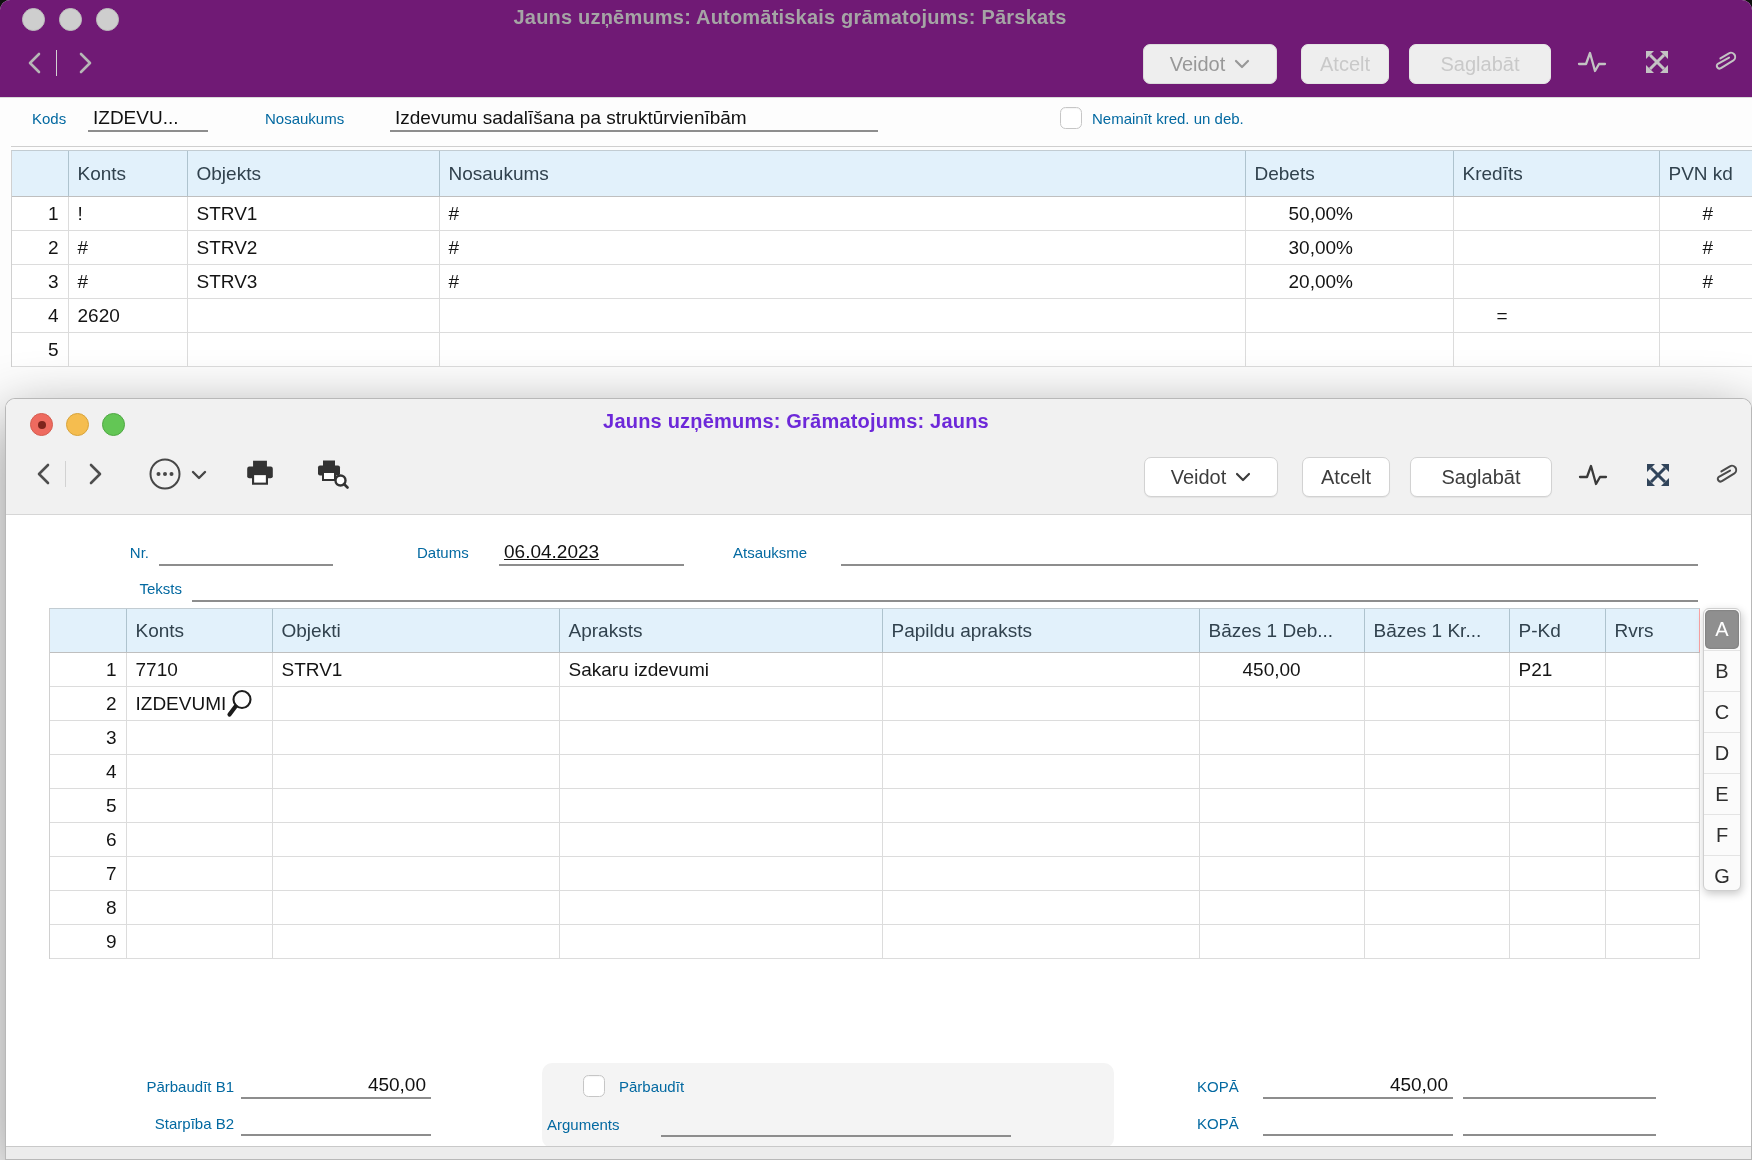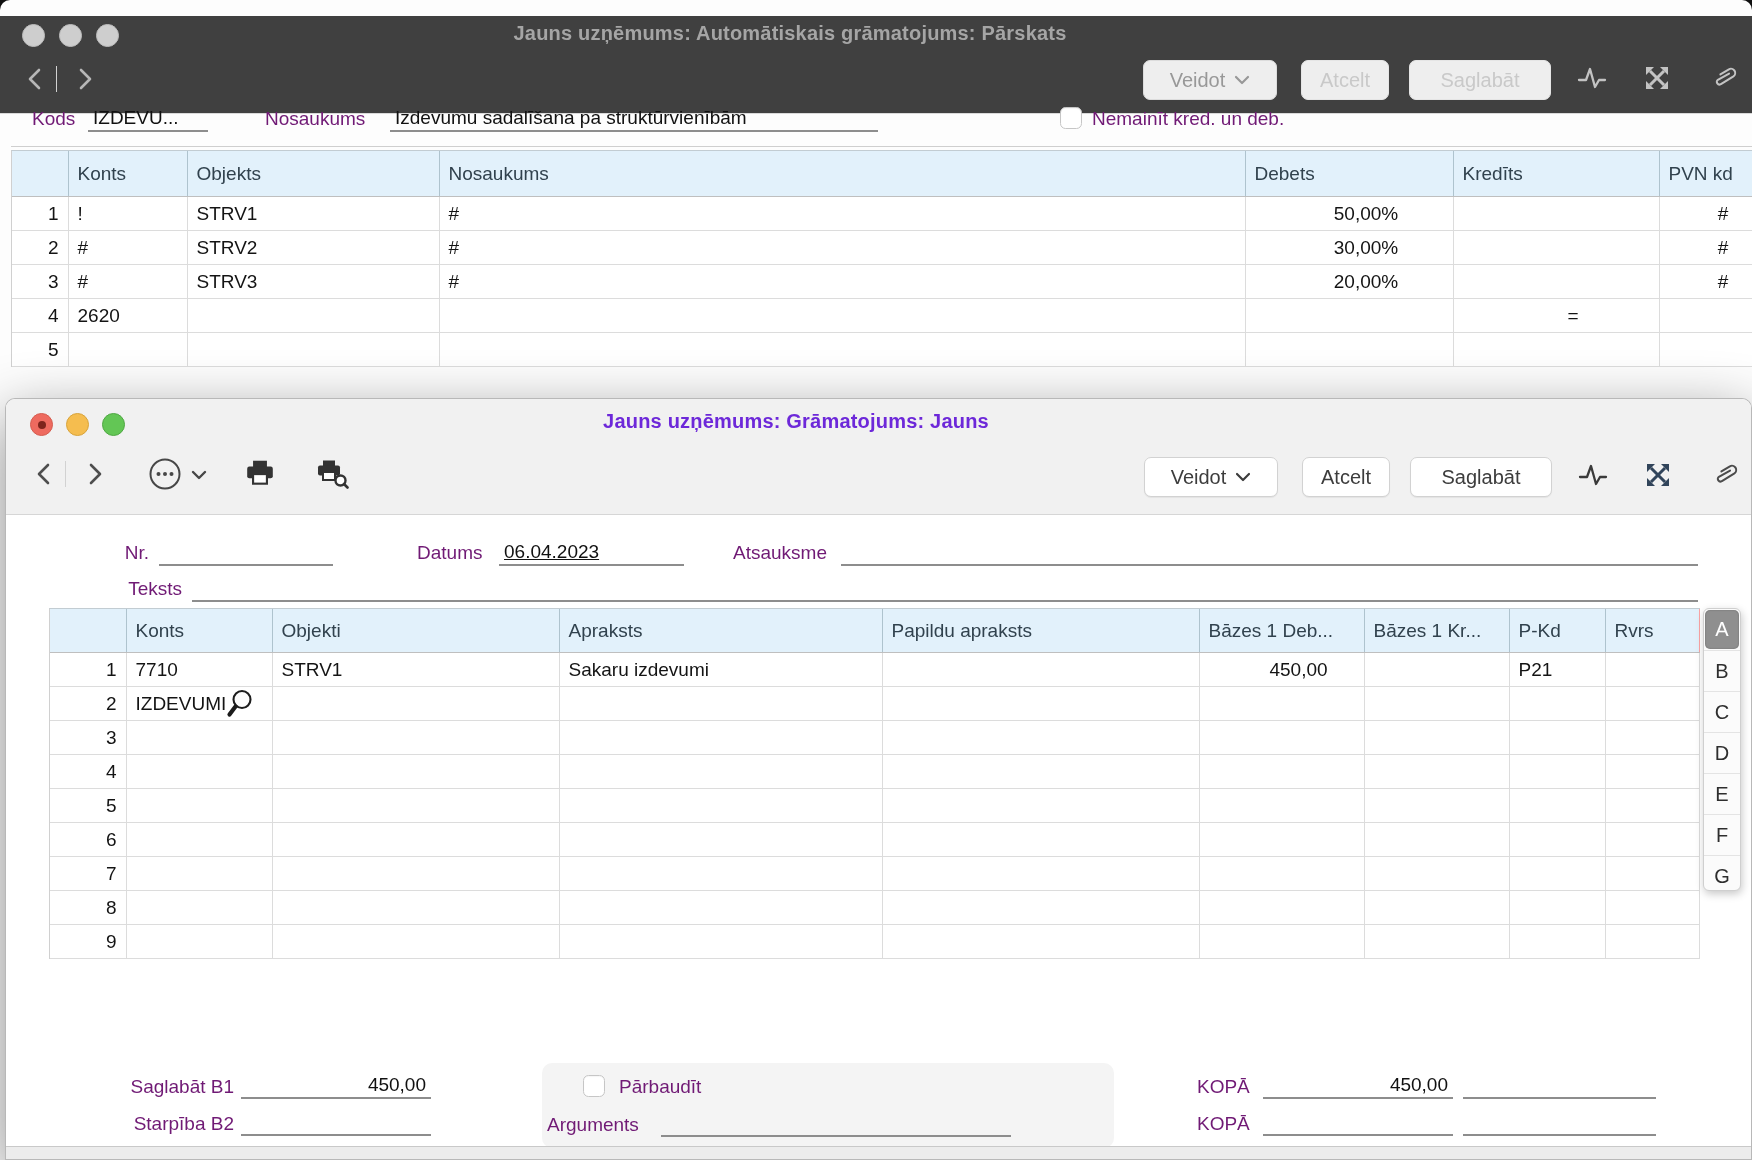--- a/index.html
+++ b/index.html
@@ -4,21 +4,21 @@
 <style>
   html,body{margin:0;padding:0;background:#101010;}
   .screen{position:relative;width:1752px;height:1160px;overflow:hidden;
     font-family:"Liberation Sans",sans-serif;color:#1a1a1a;}
   .abs{position:absolute;}
 
   
   .win-back{position:absolute;left:0;top:0;width:1752px;height:1160px;
     background:#fdfdfd;border-radius:10px 10px 0 0;overflow:hidden;}
   .chrome-back{position:absolute;left:0;top:0;right:0;height:97px;
-    background:#404040;border-bottom:1px solid #d9d9d9;margin-top:16px;}
+    background:#701a75;border-bottom:1px solid #d9d9d9;}
   .win-front{position:absolute;left:5px;top:398px;width:1747px;height:762px;
     background:#ffffff;border-radius:10px 10px 0 0;overflow:hidden;
     border:1px solid rgba(0,0,0,.28);box-shadow:0 18px 60px rgba(0,0,0,.45);box-sizing:border-box;}
   .chrome-front{position:absolute;left:0;top:0;right:0;height:115px;
     background:#f1f1f1;border-bottom:1px solid #d6d6d6;}
 
   
   .tl{position:absolute;width:23px;height:23px;border-radius:50%;box-sizing:border-box;}
   .tl.gray{background:#cecece;border:1px solid #bdbdbd;}
   .tl.red{background:var(--traffic-red,#ee6a5f);border:1px solid #d55d50;}
@@ -40,21 +40,21 @@
     box-shadow:0 1px 1px rgba(0,0,0,.06);}
   .btn.back-on{background:#eeeeee;border:1px solid #dcdcdc;color:#989898;}
   .btn.back-off{background:#eeeeee;border:1px solid #e5e5e5;color:#c9c9c9;}
 
   .ic{display:block;}
   .ic .f{fill:currentColor;stroke:none;}
   .ic .s{fill:none;stroke:currentColor;}
   .vsep{position:absolute;width:1px;background:#d2d2d2;}
 
   
-  .lbl{position:absolute;height:26px;line-height:26px;font-size:19px;color:#701a75;white-space:nowrap;}
+  .lbl{position:absolute;height:26px;line-height:26px;font-size:15px;color:#0369a1;white-space:nowrap;}
   .lbl.r{text-align:right;}
   .fl{position:absolute;height:28px;line-height:27px;font-size:19px;
     border-bottom:2px solid var(--underline,#8d8d8d);box-sizing:border-box;
     white-space:nowrap;color:#111;}
   .fl.right{text-align:right;padding-right:5px;}
   .fl.pad{padding-left:5px;}
 
   .cb{position:absolute;width:22px;height:22px;border-radius:5.5px;
     border:1.5px solid #c6c6c6;background:#fff;box-sizing:border-box;
     box-shadow:inset 0 1px 1px rgba(0,0,0,.04);}
@@ -62,21 +62,21 @@
   
   table.grid{border-collapse:collapse;table-layout:fixed;background:#fca5a5;
     font-size:19px;color:#141414;}
   table.grid th{background:var(--header-bg,#e2f1fb);color:#31424e;font-weight:400;
     text-align:left;padding:0 9px;border-right:1px solid #aec3ce;
     border-bottom:1px solid #bfbfbf;overflow:hidden;white-space:nowrap;}
   table.grid th:last-child{border-right:none;}
   table.grid td{border-right:1px solid #dcdcdc;border-bottom:1px solid #dcdcdc;
     padding:0 9px;overflow:hidden;white-space:nowrap;background:#fff;}
   table.grid td.num{text-align:right;}
-  table.grid td.ra{text-align:center;padding-left:43px;}
+  table.grid td.ra{text-align:left;padding-left:43px;}
   .grid-back th{height:45px;}
   .grid-back tbody tr{height:34px;}
   .grid-front th{height:43px;}
   .grid-front tbody tr{height:34px;}
   .tbl-wrap{position:absolute;border-top:1px solid #c2ccd2;border-left:1px solid #d0d0d0;}
 
   
   .tabstrip{position:absolute;width:38px;background:#fbfbfb;border:1px solid #cfcfcf;
     border-radius:6px;box-shadow:1px 3px 8px rgba(0,0,0,.22);box-sizing:border-box;overflow:hidden;}
   .tabstrip .tab{height:40px;display:flex;align-items:center;justify-content:center;
@@ -490,21 +490,21 @@
       <div class="tab">B</div>
       <div class="tab">C</div>
       <div class="tab">D</div>
       <div class="tab">E</div>
       <div class="tab">F</div>
       <div class="tab">G</div>
     </div>
 
     <div class="panel" style="left:536px;top:664px;width:572px;height:85px;"></div>
 
-    <div class="lbl r" style="left:55px;top:675px;width:173px;">Saglabāt B1</div>
+    <div class="lbl r" style="left:55px;top:675px;width:173px;">Pārbaudīt B1</div>
     <div class="fl right" style="left:235px;top:672px;width:190px;">
       <span>450,00</span>
     </div>
     <div class="lbl r" style="left:55px;top:712px;width:173px;">Starpība B2</div>
     <div class="fl right" style="left:235px;top:709px;width:190px;">
       <span></span>
     </div>
 
     <div class="cb" style="left:577px;top:676px;"></div>
     <div class="lbl" style="left:613px;top:675px;">Pārbaudīt</div>

